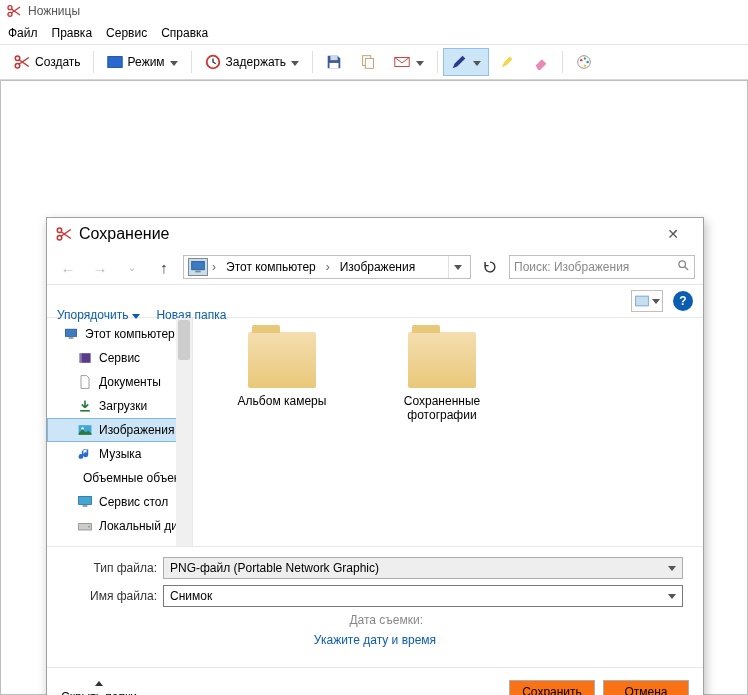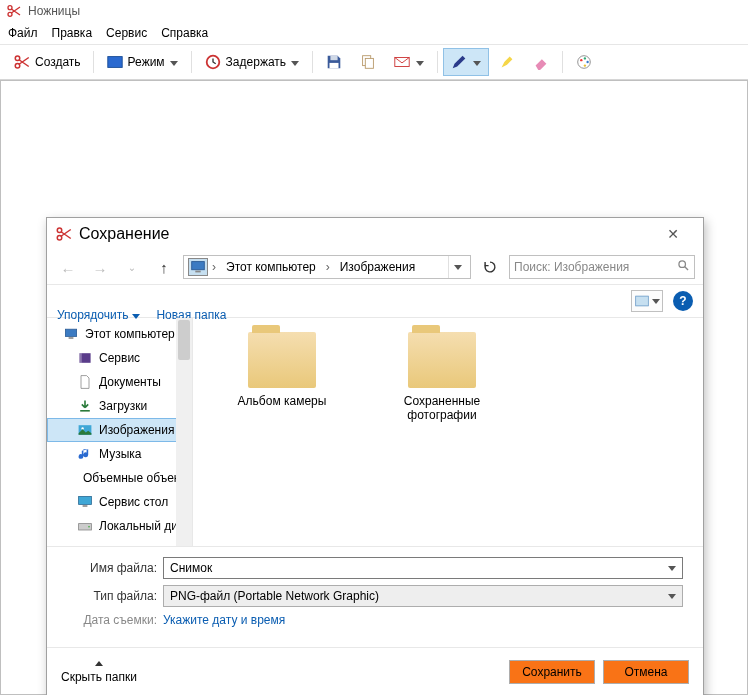--- a/index.html
+++ b/index.html
@@ -349,34 +349,34 @@
         </div>
         <div class="folder-item">
           <div class="folder-shape"></div>
           <div>Сохраненные фотографии</div>
         </div>
       </div>
     </div>
 
     <div class="form">
       <div class="form-row">
+        <label>Тип файла:</label>
+        <div class="ftype-select">
+          <span style="flex:1">PNG-файл (Portable Network Graphic)</span>
+          <span class="chev-down-sm"></span>
+        </div>
+      </div>
+      <div class="form-row">
         <label>Имя файла:</label>
         <div class="fname-input" style="display:flex;align-items:center;">
           <span style="flex:1">Снимок</span>
           <span class="chev-down-sm"></span>
         </div>
       </div>
-      <div class="form-row">
-        <label>Тип файла:</label>
-        <div class="ftype-select">
-          <span style="flex:1">PNG-файл (Portable Network Graphic)</span>
-          <span class="chev-down-sm"></span>
-        </div>
-      </div>
-      <div class="form-row" style="margin-top:0;">
+      <div class="form-row" style="margin-top:0;flex-direction:column;">
         <label style="color:#888">Дата съемки:</label>
         <span class="date-link">Укажите дату и время</span>
       </div>
     </div>
 
     <div class="footer">
       <div class="hide">
         <span style="display:inline-block;width:0;height:0;border-left:4px solid transparent;border-right:4px solid transparent;border-bottom:5px solid #333;"></span>
         <span>Скрыть папки</span>
       </div>

